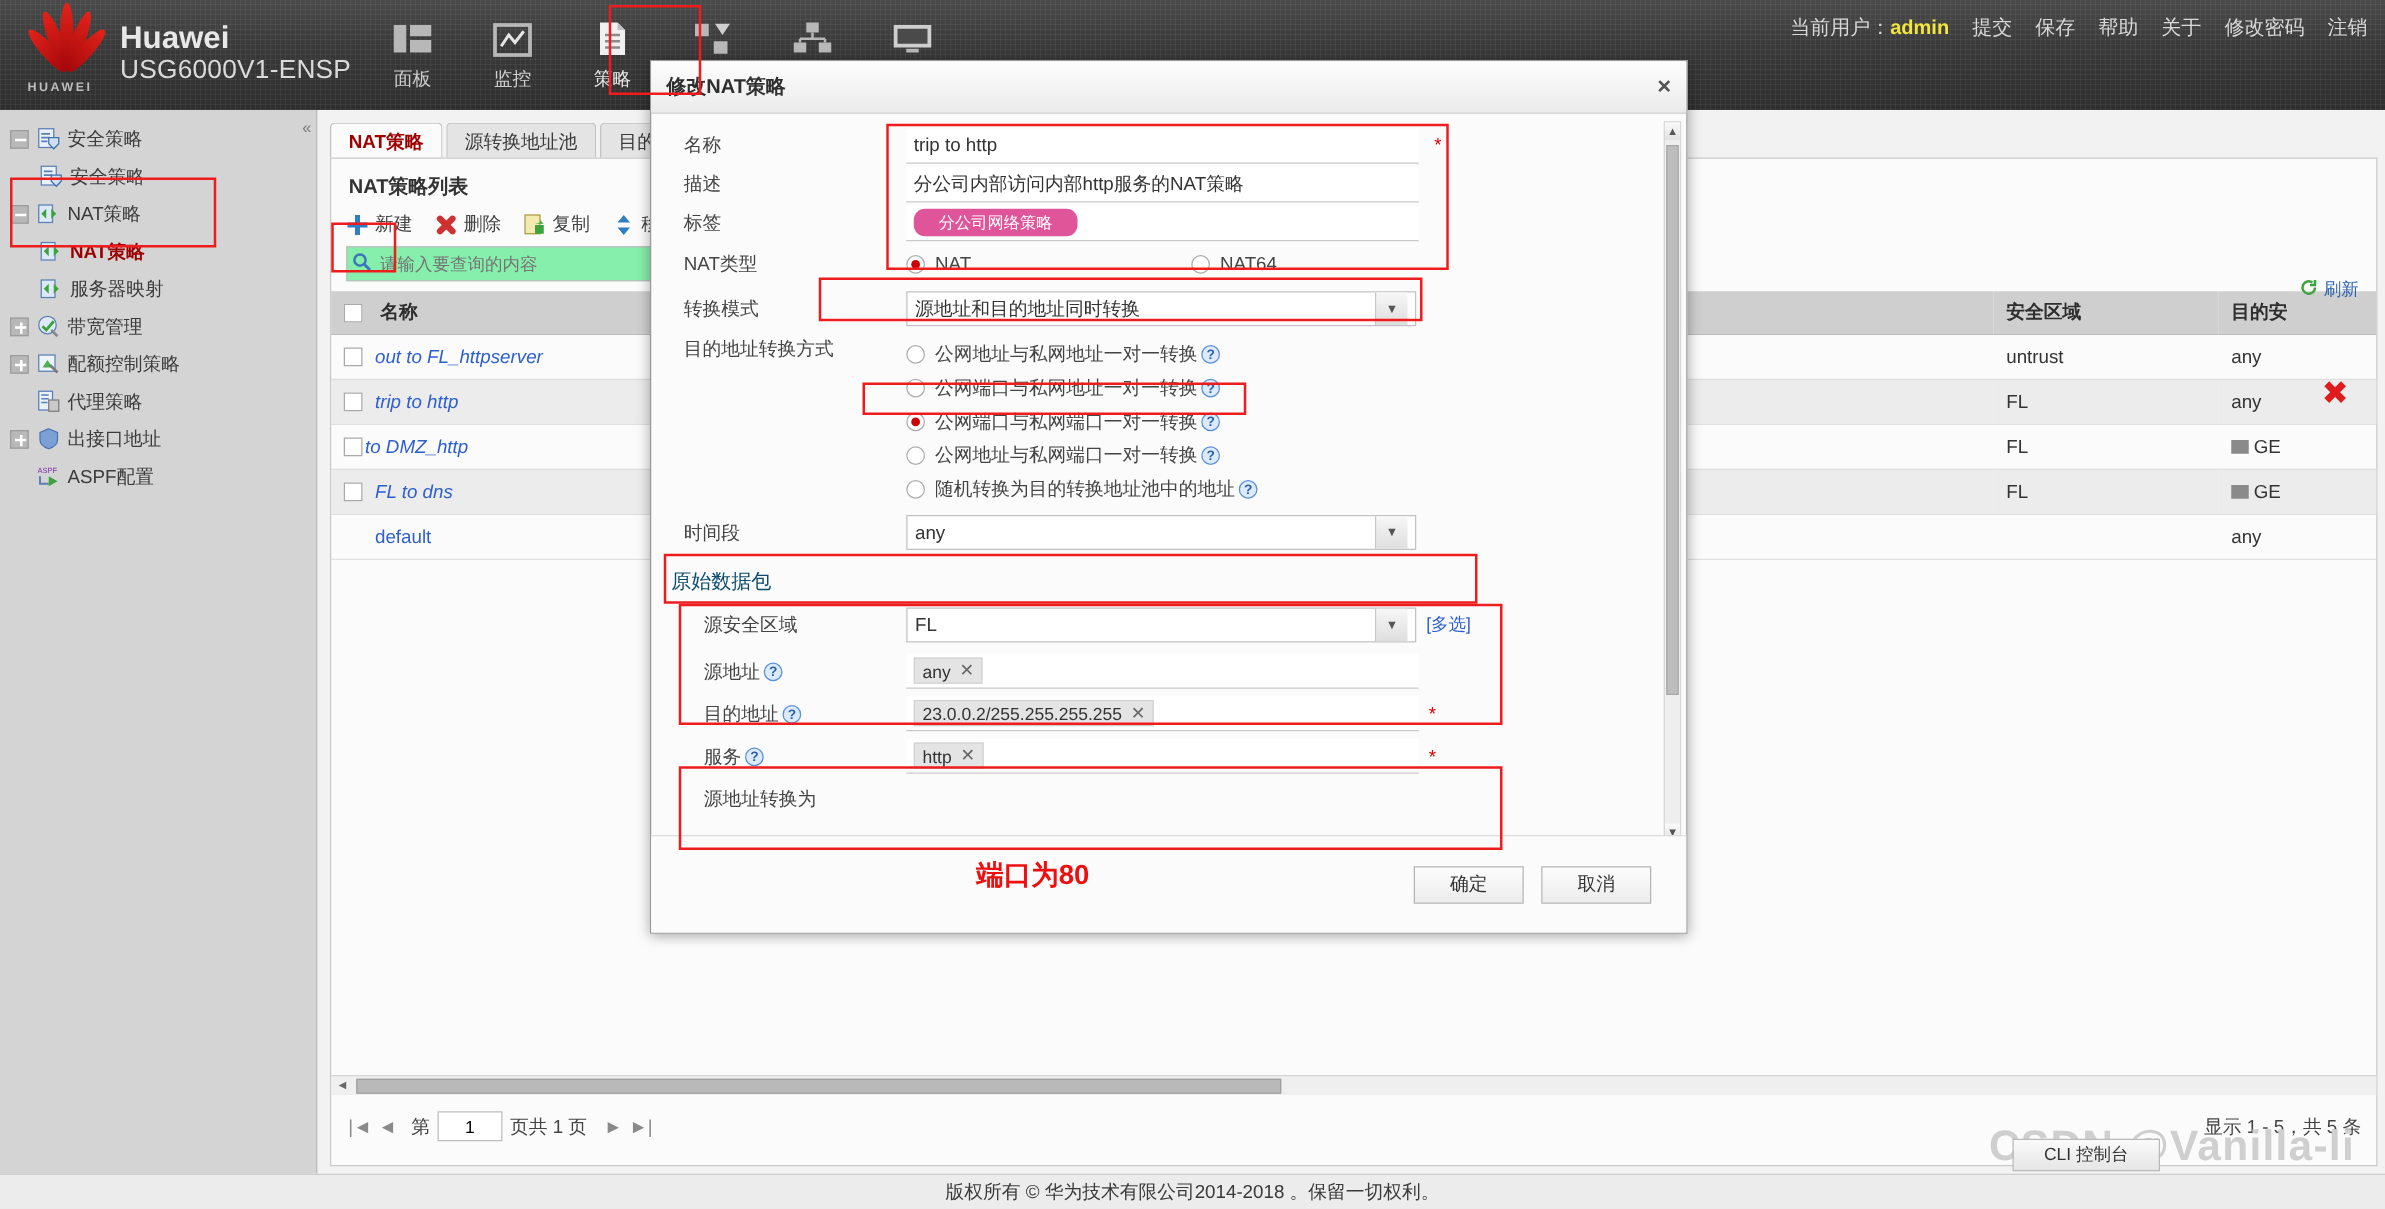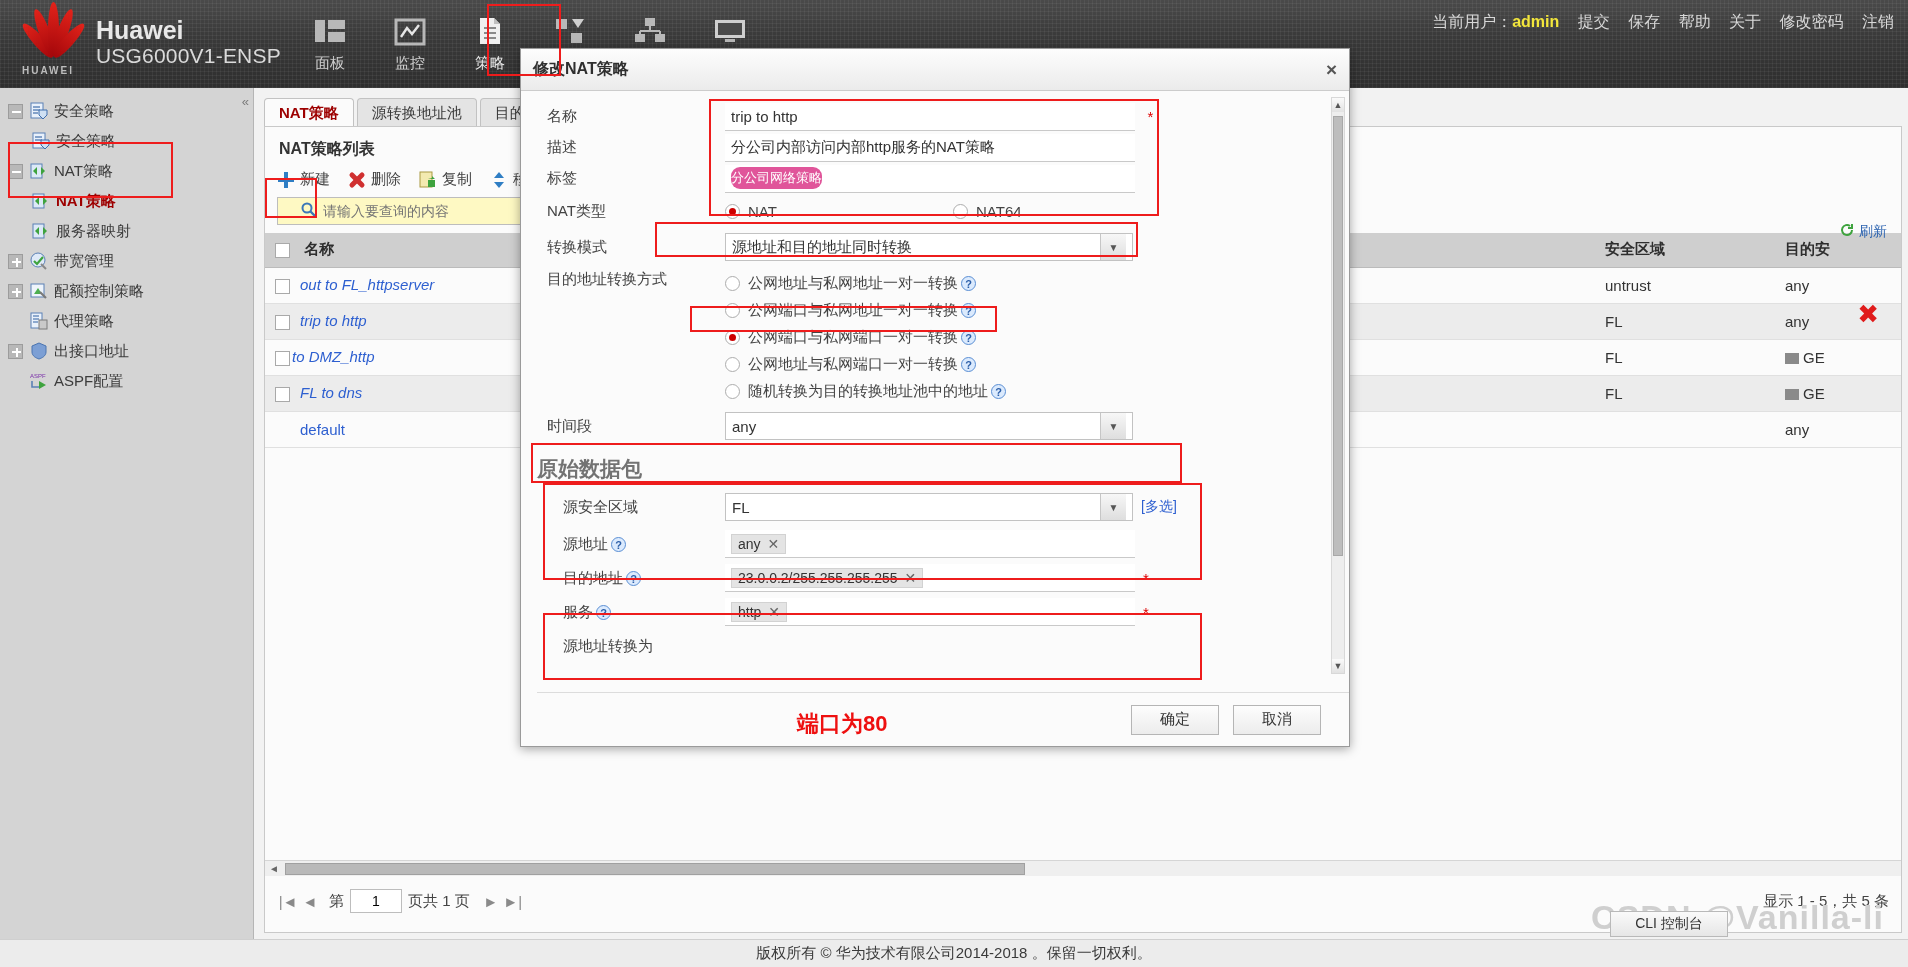--- a/index.html
+++ b/index.html
@@ -80,22 +80,22 @@
   .panel {
     position:absolute; left:10px; top:38px; right:6px; bottom: 6px;
     background:#fbfbfb; border:1px solid #c9c9c9;
   }
   .panel-title { font-size:16px; font-weight:bold; color:#333; padding:12px 0 6px 14px; }
   .toolbar { display:flex; align-items:center; padding: 4px 12px 6px; font-size:15px; color:#444; }
   .tbtn { display:flex; align-items:center; margin-right:18px; cursor:pointer; }
   .tbtn .g { margin-right:5px; display:inline-flex; }
   .searchrow { padding: 2px 12px 8px; }
   .searchbox {
-    width: 420px; height:28px; border:1px solid #bdbdbd; background:#fef9c3;
-    display:flex; align-items:center; padding:0 23px; font-size:14px; color:#9a9a9a;
+    width: 420px; height:28px; border:1px solid #bdbdbd; background:#86efac;
+    display:flex; align-items:center; padding:0 4px; font-size:14px; color:#9a9a9a;
   }
   .searchbox input {
     border:none; outline:none; font-size:14px; color:#777; width:100%;
     font-family:"Liberation Sans", sans-serif; background:transparent;
   }
   .refresh-row { position:absolute; right:14px; top:96px; font-size:14px; color:#2c63b0; }
 
   table.grid { width:100%; border-collapse:collapse; font-size:15px; }
   table.grid th {
     background:#cfcfcf; color:#2e2e2e; font-weight:bold; text-align:left;
@@ -157,58 +157,58 @@
   .mselect {
     width: 408px; height: 28px; border:1px solid #c2c2c2; background:#fff;
     display:flex; align-items:center; padding:0 6px; font-size:15px; color:#333;
   }
   .mselect .arrow {
     margin-left:auto; width:26px; height:26px; background:linear-gradient(180deg,#f7f7f7,#dedede);
     border-left:1px solid #c6c6c6; display:flex; align-items:center; justify-content:center;
     font-size:10px; color:#555;
   }
   .tagpill {
-    background:#e0559a; color:#fff; font-size:13px; padding:2px 0; border-radius:9px;
+    background:#e0559a; color:#fff; font-size:13px; padding:2px 20px; border-radius:9px;
   }
   .radio-line { display:flex; align-items:center; font-size:15px; color:#444; height:27px; }
   .radio {
     width:15px; height:15px; border-radius:50%; border:1px solid #adadad; background:#fff;
     margin-right:8px; position:relative; flex:none;
   }
   .radio.on::after{
     content:""; position:absolute; left:3px; top:3px; width:7px; height:7px;
     border-radius:50%; background:#c00;
   }
   .help {
     display:inline-flex; align-items:center; justify-content:center;
     width:15px; height:15px; border-radius:50%; background:#dbeafd;
     border:1px solid #5b8fd4; color:#2b5ea8; font-size:11px; font-weight:bold;
     margin-left:3px; vertical-align:middle;
   }
-  .sectionhead { font-size:21px; font-weight:bold; color:#737373; margin: 9px 0 4px 2px; }
+  .sectionhead { font-size:16px; font-weight:normal; color:#0c4a6e; margin: 9px 0 4px 2px; }
   .chip {
     display:inline-flex; align-items:center; background:#e4e4e4; border:1px solid #d2d2d2;
     font-size:14px; color:#333; padding:1px 6px; margin-right:4px;
   }
   .chip .x { margin-left:7px; color:#666; font-weight:bold; cursor:pointer; }
   .req { color:#d00; margin-left:8px; font-size:15px; }
   .lnk { color:#2d5fd0; font-size:14px; cursor:pointer; margin-left:8px;}
 
   .vscroll {
     position:absolute; right:4px; top:48px; width:14px; bottom:72px; background:#eee; border:1px solid #d8d8d8;
   }
   .vscroll .up,.vscroll .dn{
     position:absolute; left:0; width:12px; height:14px; background:linear-gradient(180deg,#fafafa,#e2e2e2);
     display:flex; align-items:center; justify-content:center; font-size:9px; color:#555;
   }
   .vscroll .up{top:0}.vscroll .dn{bottom:0}
   .vscroll .th{position:absolute; left:1px; top:18px; width:10px; height:440px; background:#bdbdbd; border:1px solid #a8a8a8;}
 
   .modal-foot {
-    position:absolute; left:16px; right:0; bottom:0; height:54px;
+    position:absolute; left:0; right:0; bottom:0; height:78px;
     border-top:1px solid #dcdcdc; background:#fbfbfb; display:flex; align-items:center;
   }
   .note80 { position:absolute; left:260px; top:16px; color:#ee1010; font-size:22px; font-weight:bold; }
   .mbtn {
     width:88px; height:30px; border:1px solid #b5b5b5; background:linear-gradient(180deg,#fdfdfd,#ececec);
     font-size:15px; color:#333; display:flex; align-items:center; justify-content:center; cursor:pointer;
   }
 
   
   .rbox { position:absolute; border:2px solid #ee1c1c; pointer-events:none; z-index: 80; }

